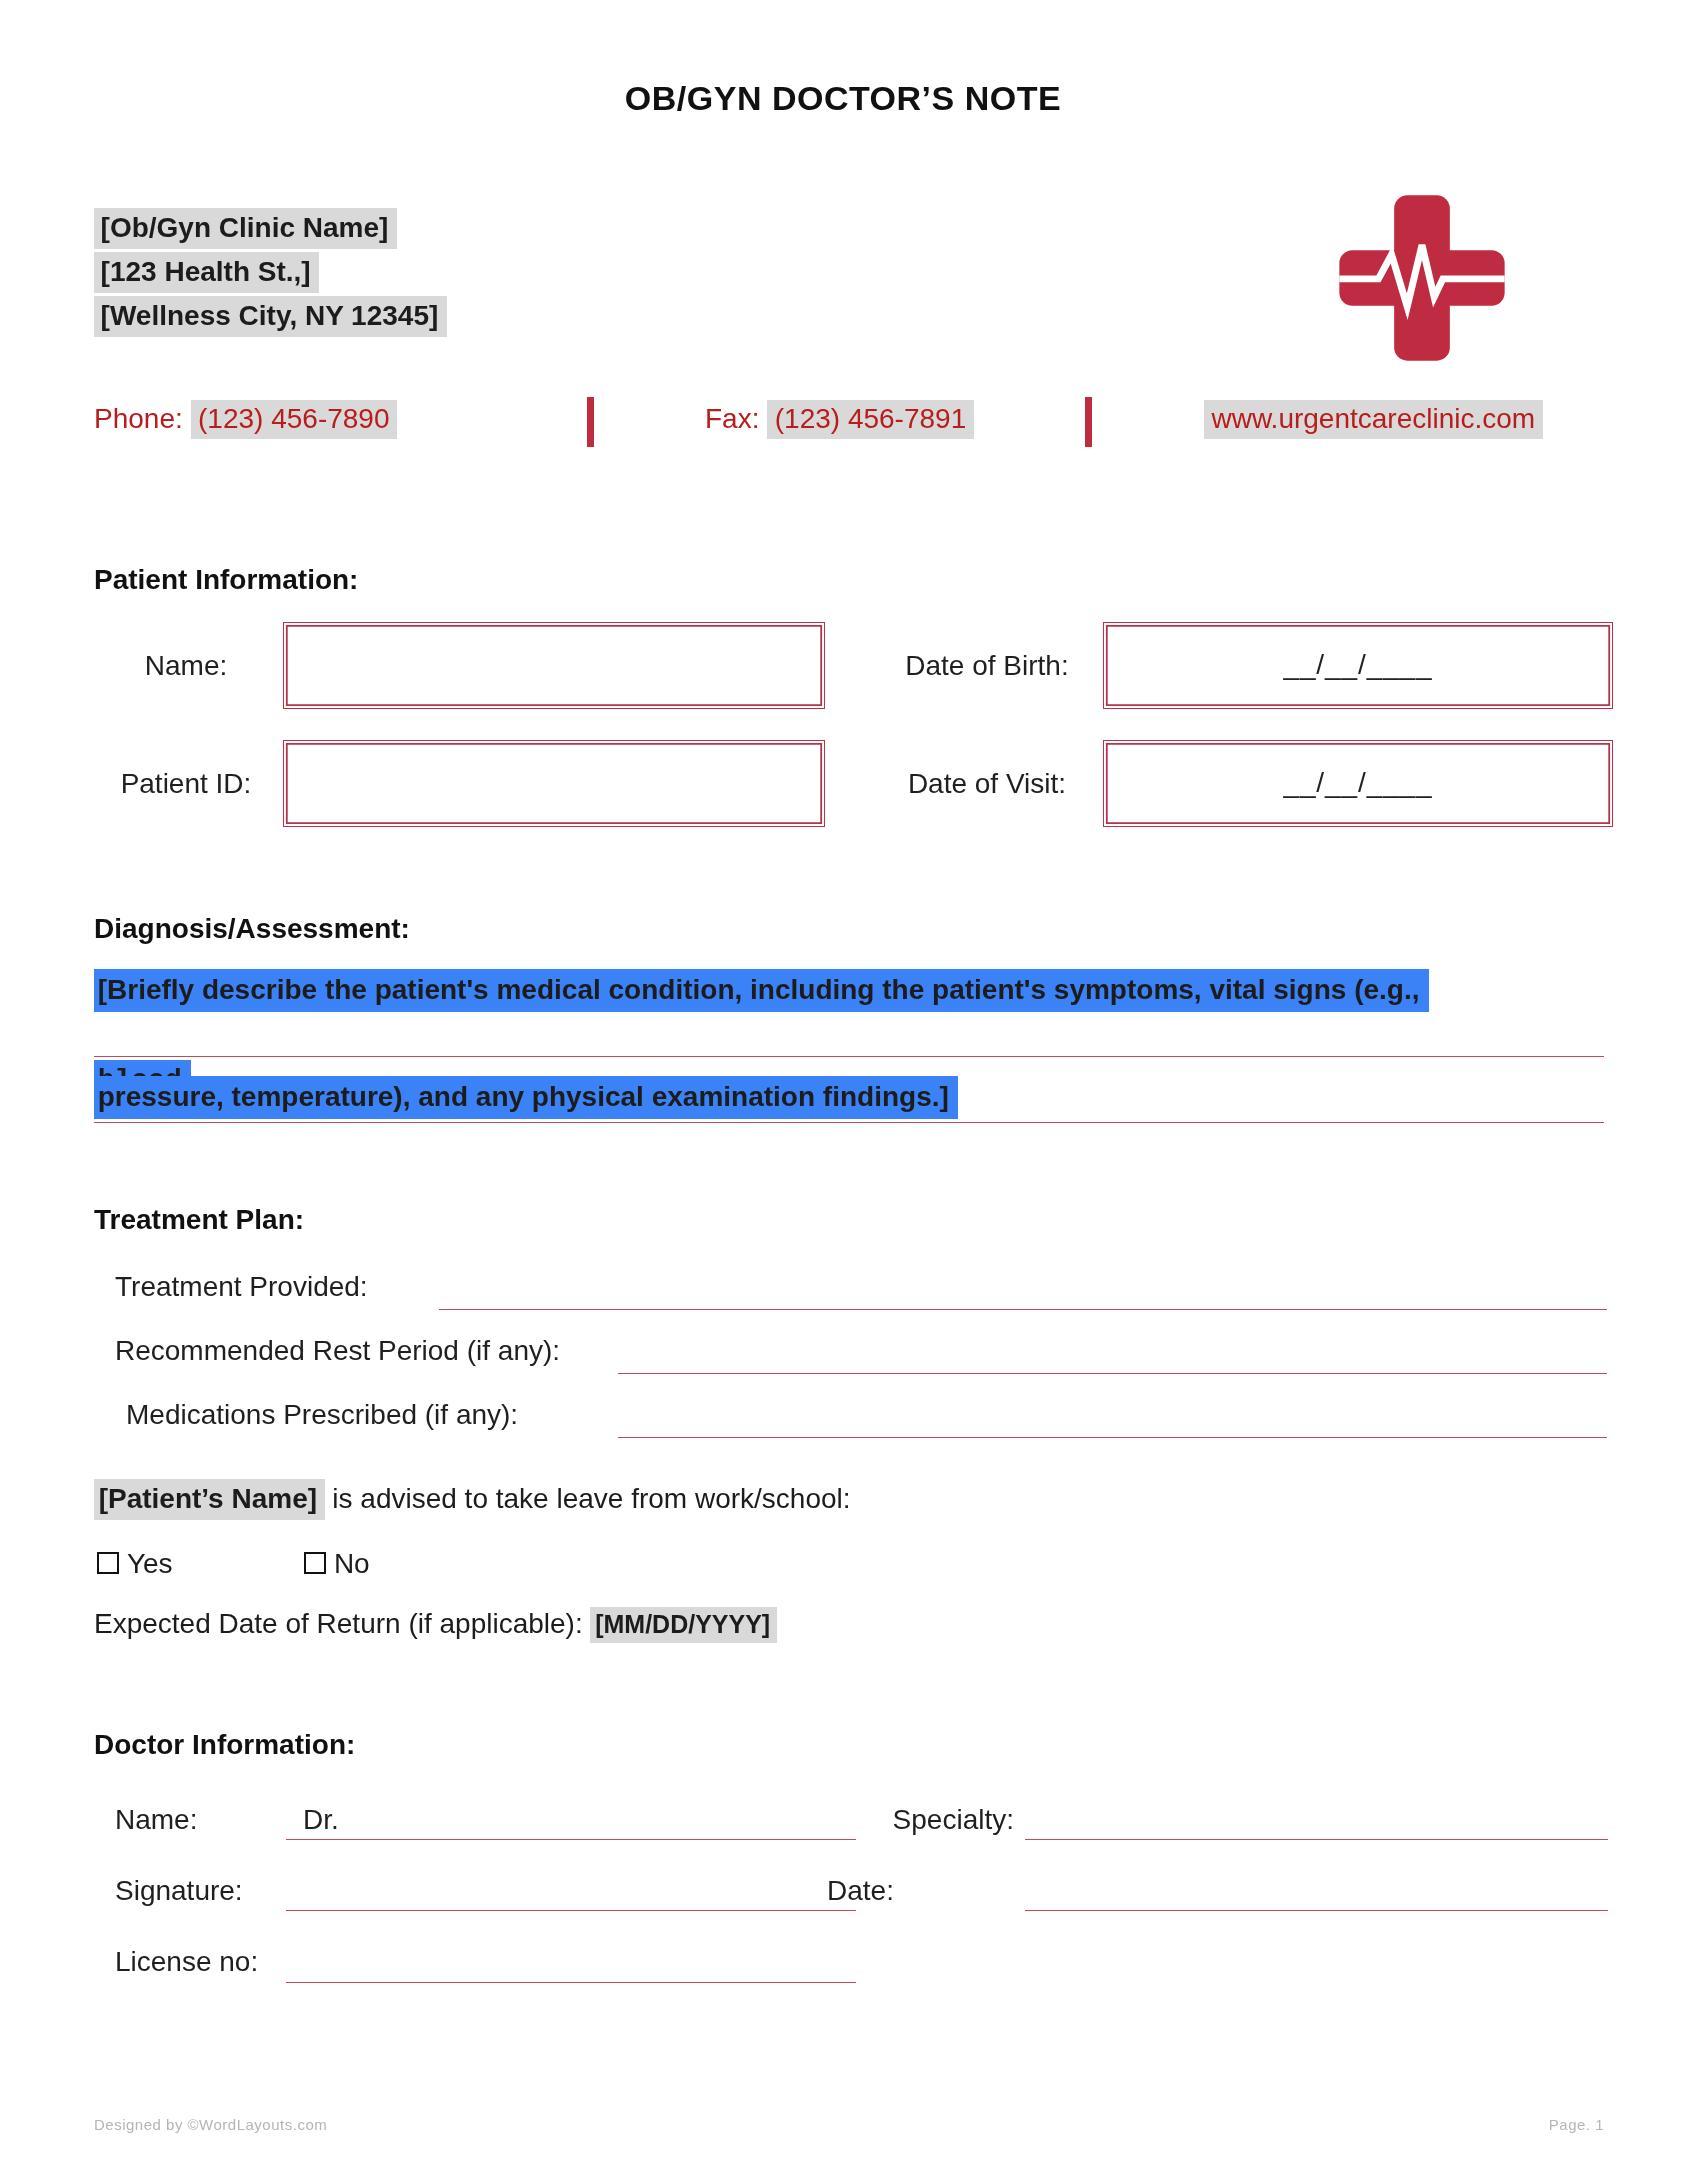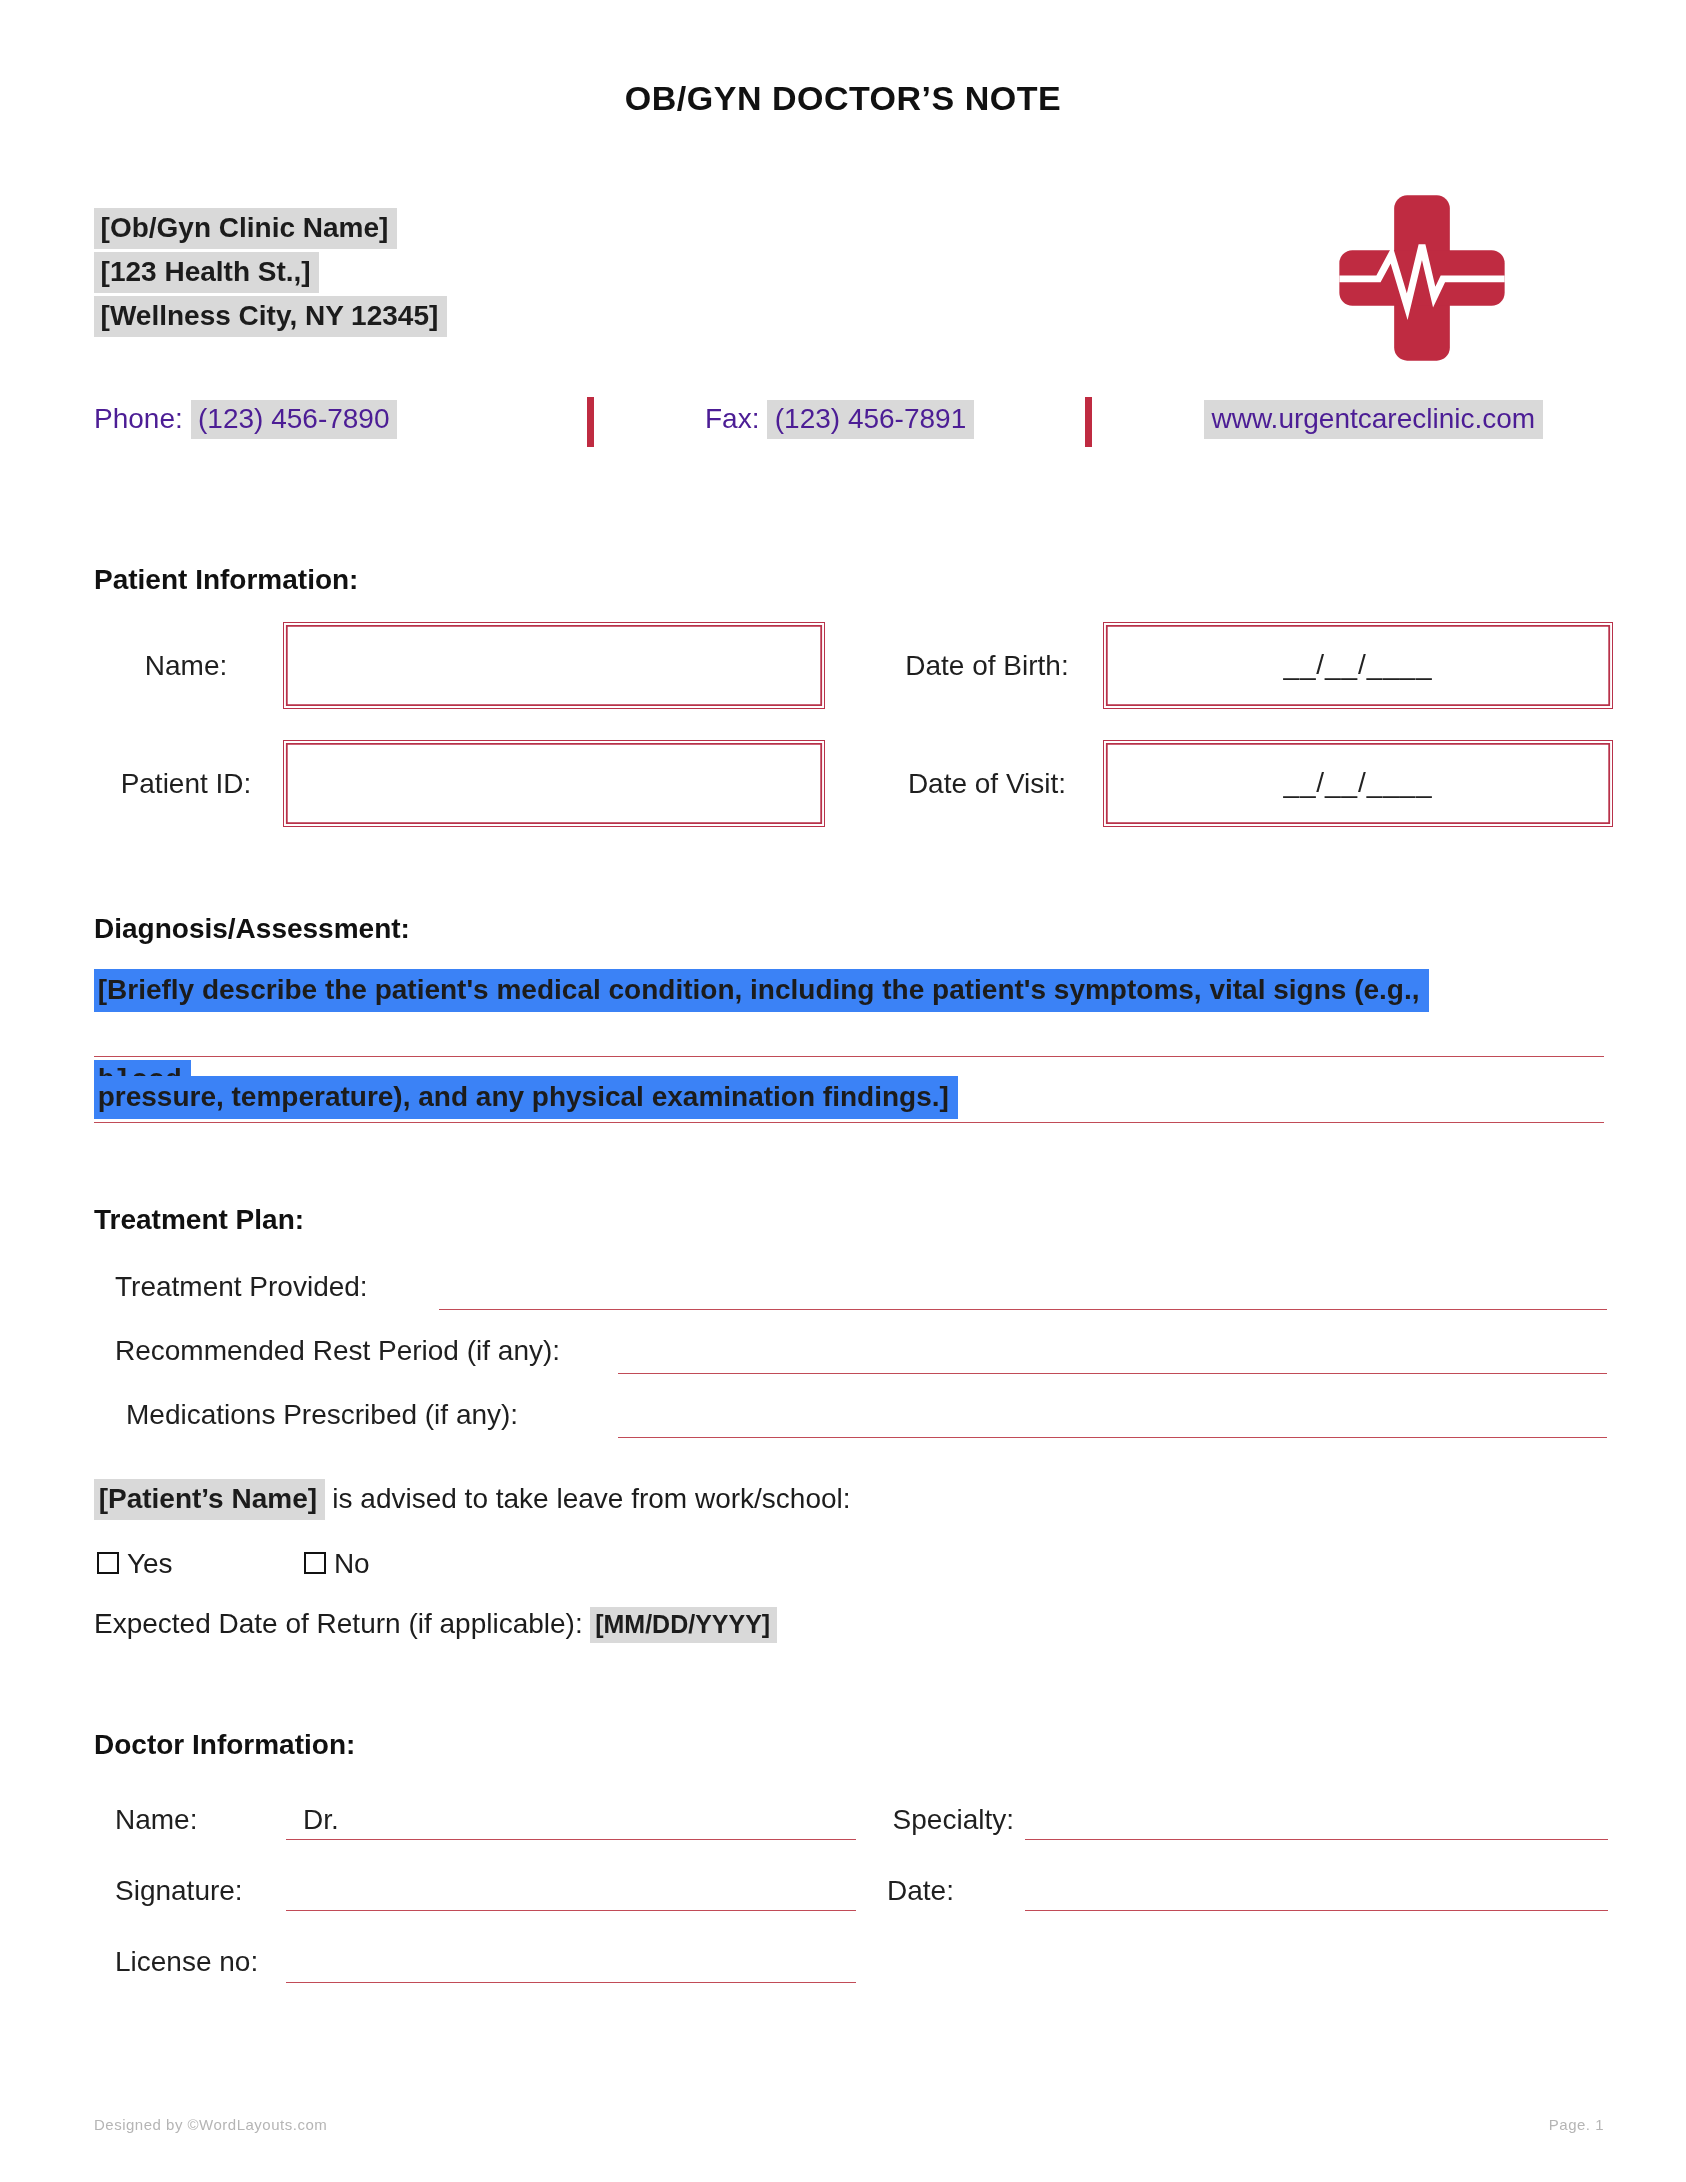--- a/index.html
+++ b/index.html
@@ -16,21 +16,21 @@
     font-size:34px; font-weight:bold; letter-spacing:0.5px; color:#111;
   }
 
   .hl { background:#d9d9d9; }
 
   .clinic-line { left:94px; font-size:28px; font-weight:bold; }
   .clinic-line span { display:inline-block; background:#d9d9d9; padding:3.7px 8.4px 5.6px 6.6px; }
 
   .logo-box { left:1335px; top:189px; width:174px; height:178px; }
 
-  .contact { top:403px; font-size:28px; color:#4c1d95; white-space:nowrap; }
+  .contact { top:403px; font-size:28px; color:#b91c1c; white-space:nowrap; }
   .contact .hl { padding:2.8px 7.5px 4.7px 7.5px; }
   .vbar { top:397px; width:6.6px; height:50px; background:#bf2b41; }
 
   .section-heading { left:94px; font-size:28px; font-weight:bold; color:#111; }
 
   .field-label { font-size:28px; color:#1f1f1f; }
   .cell-label { text-align:center; }
 
   .red-box {
     border:0.9px solid #b8324a;
@@ -151,21 +151,21 @@
   <div class="abs field-label" style="left:115px; top:1804px;">Name:</div>
   <div class="abs field-label" style="left:303px; top:1804px;">Dr.</div>
   <div class="abs underline-field" style="left:286px; top:1838px; width:570px;"></div>
 
   <div class="abs field-label" style="left:827px; top:1804px; width:187px; text-align:right;">Specialty:</div>
   <div class="abs underline-field" style="left:1025px; top:1838px; width:583px;"></div>
 
   <div class="abs field-label" style="left:115px; top:1875px;text-align:center;">Signature:</div>
   <div class="abs underline-field" style="left:286px; top:1909px; width:570px;"></div>
 
-  <div class="abs field-label" style="left:827px; top:1875px; width:187px; text-align:center;">Date:</div>
+  <div class="abs field-label" style="left:827px; top:1875px; width:187px; text-align:left;">Date:</div>
   <div class="abs underline-field" style="left:1025px; top:1909px; width:583px;"></div>
 
   <div class="abs field-label" style="left:115px; top:1946px;">License no:</div>
   <div class="abs underline-field" style="left:286px; top:1981px; width:570px;"></div>
 
   <div class="abs footer-text" style="left:94px; top:2116px;">Designed by ©WordLayouts.com</div>
   <div class="abs footer-text" style="right:82px; top:2116px;">Page. 1</div>
 
 </div>
 

